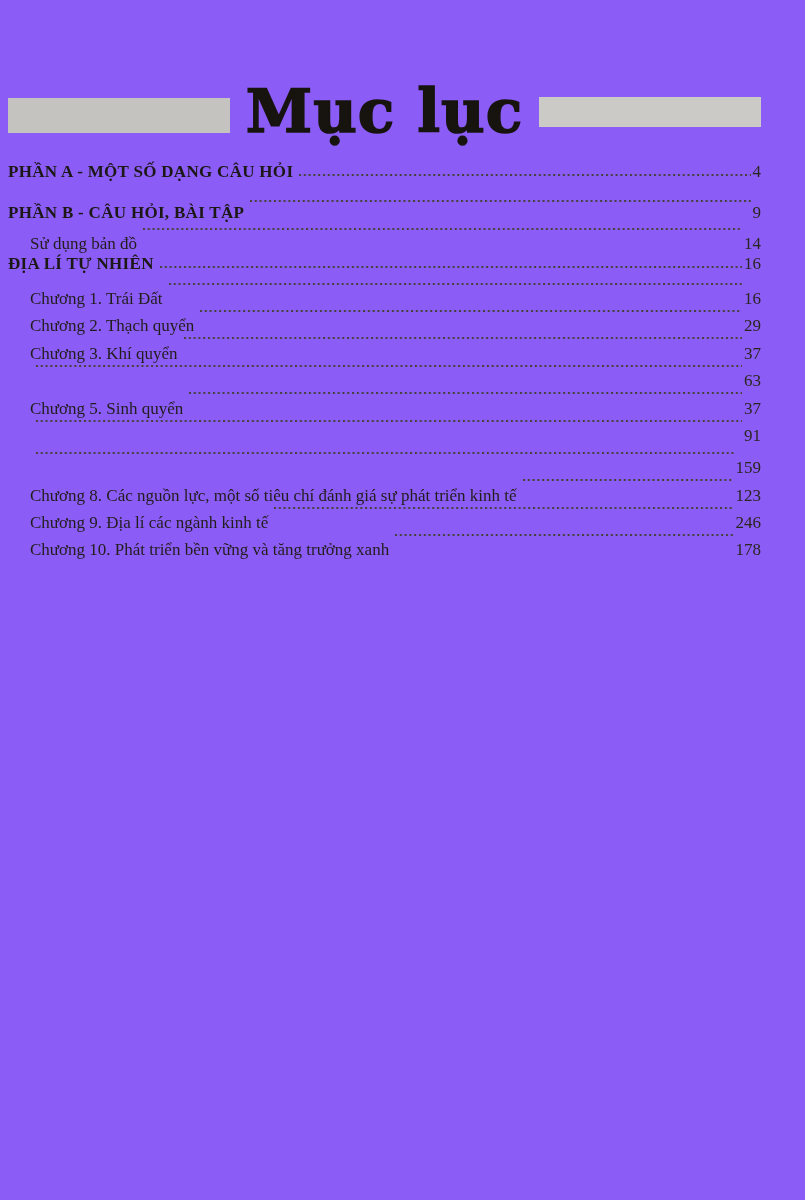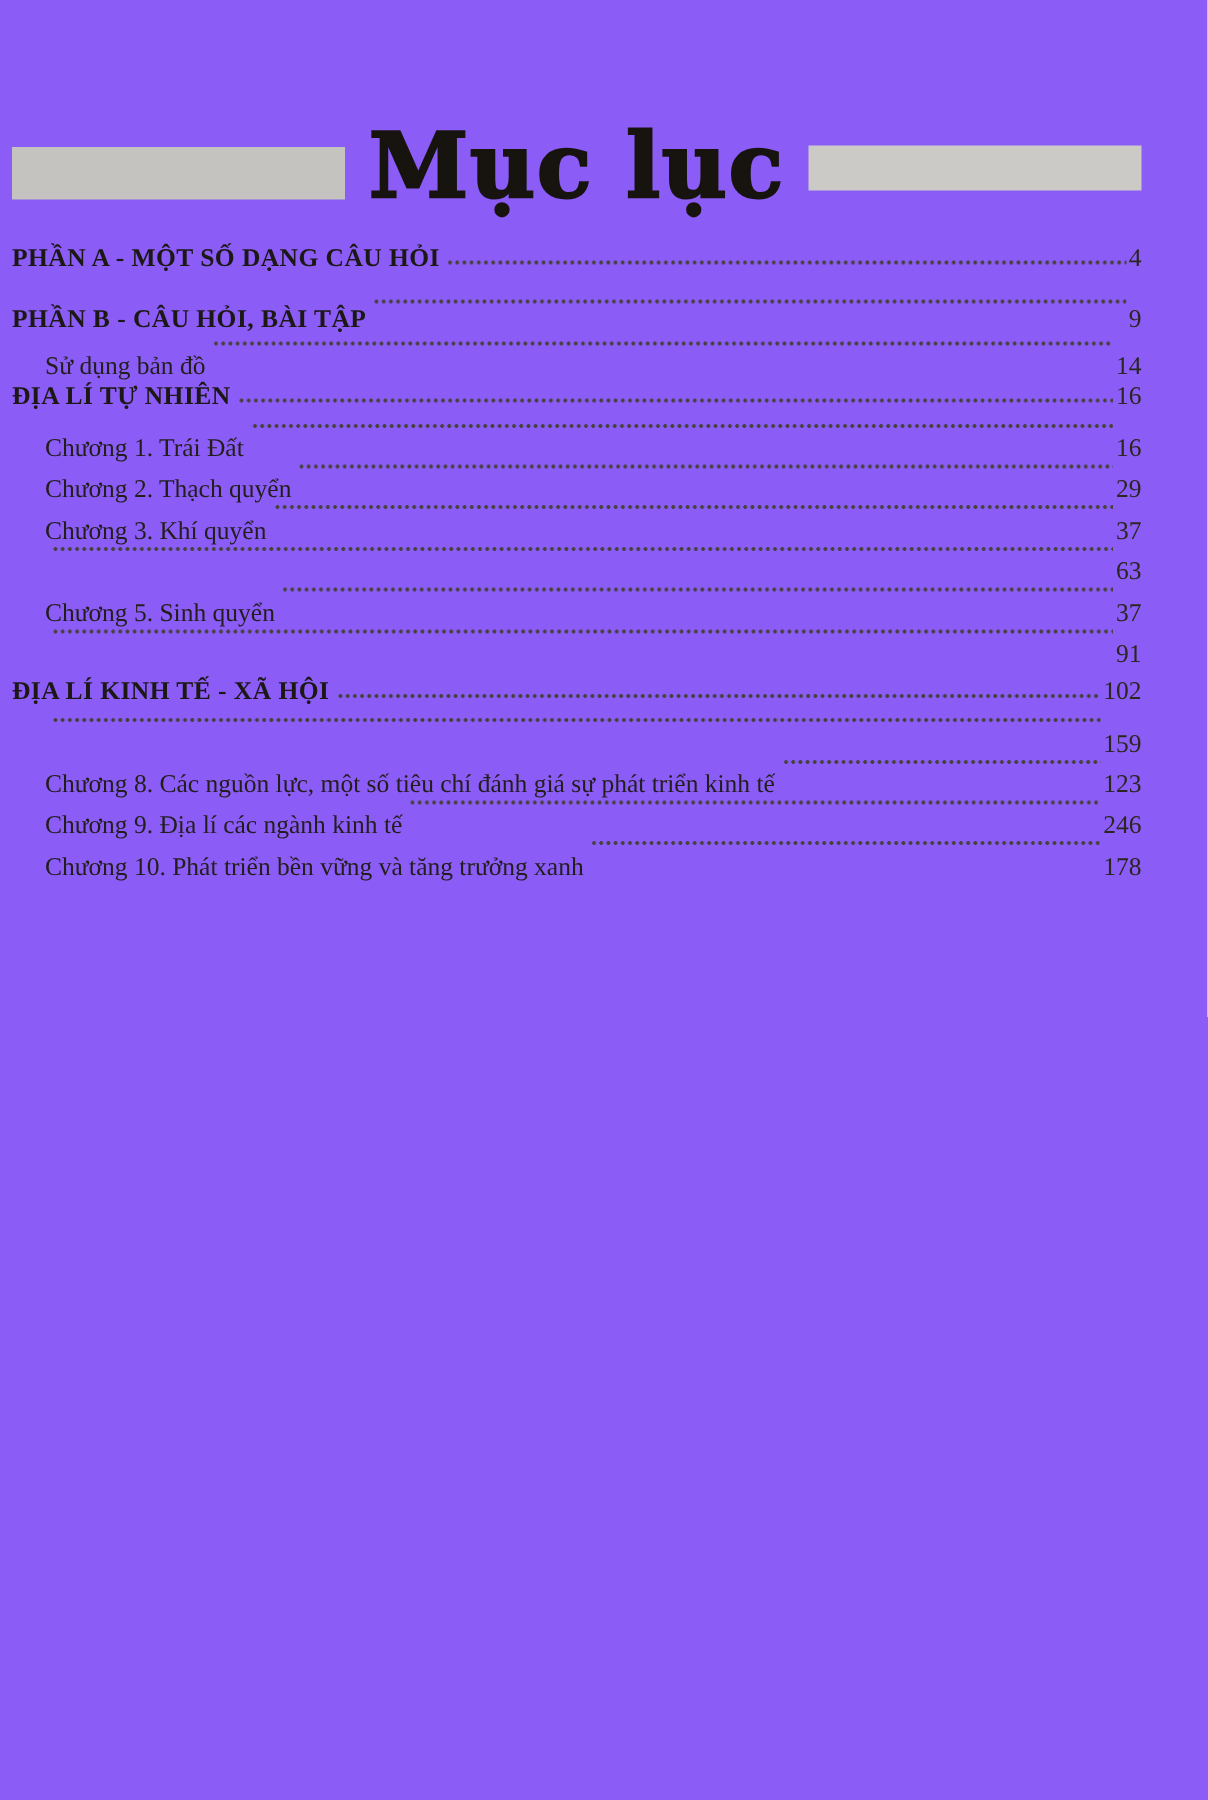--- a/index.html
+++ b/index.html
@@ -122,25 +122,20 @@
       </div>
       <div class="row level-chapter">
         <span class="label">Chương 5. Sinh quyển</span>
         <span class="dots"></span>
         <span class="pagenum">37</span>
       </div>
       <div class="row level-chapter">
         <span class="dots"></span>
         <span class="pagenum">91</span>
       </div>
-      <div class="row level-part">
-        <span class="label">ĐỊA LÍ KINH TẾ - XÃ HỘI</span>
-        <span class="dots"></span>
-        <span class="pagenum">102</span>
-      </div>
       <div class="row level-chapter">
         <span class="dots"></span>
         <span class="pagenum">159</span>
       </div>
       <div class="row level-chapter">
         <span class="label">Chương 8. Các nguồn lực, một số tiêu chí đánh giá sự phát triển kinh tế</span>
         <span class="dots"></span>
         <span class="pagenum">123</span>
       </div>
       <div class="row level-chapter">

